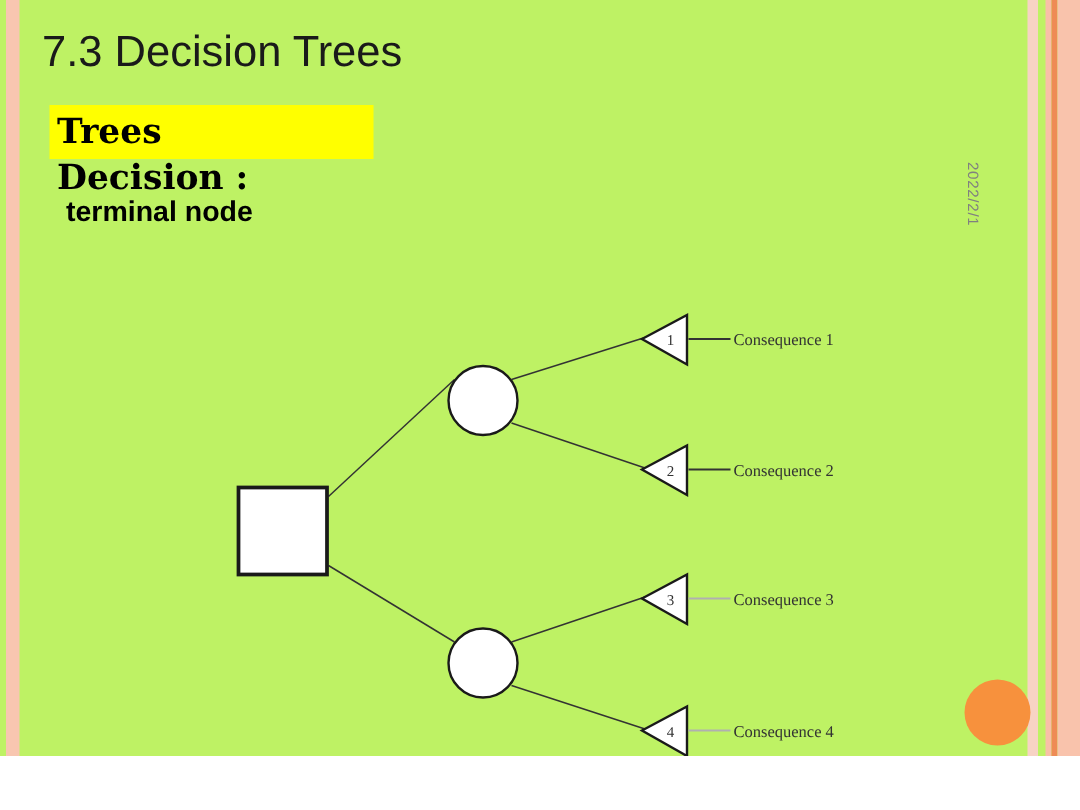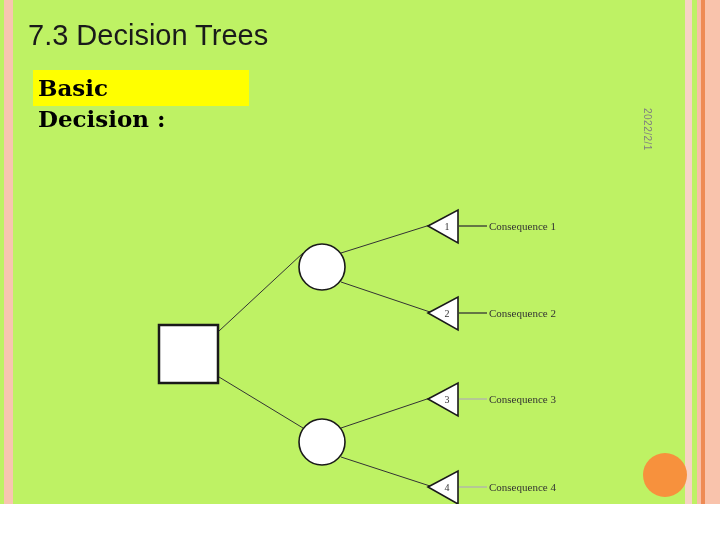--- a/index.html
+++ b/index.html
@@ -129,24 +129,25 @@
 
   <div class="stripe stripe-left"></div>
   <div class="stripe stripe-r1"></div>
   <div class="stripe stripe-r2"></div>
   <div class="stripe stripe-r3"></div>
   <div class="stripe stripe-r4"></div>
 
   <div id="title">7.3 Decision Trees</div>
 
   <div id="subtitle-wrap">
-    <div class="hl-line">Basic</div>
+    <div class="hl-line">Trees</div>
     <div class="plain-line">Decision :</div>
   </div>
 
+  <div id="terminal-node-label">terminal node</div>
 
   <div id="date-stamp">2022/2/1</div>
 
   <div id="orange-dot"></div>
 
   <svg id="tree-diagram" viewBox="0 0 720 540" xmlns="http://www.w3.org/2000/svg">
 
     <g stroke="#333333" fill="none">
       <line x1="219" y1="331" x2="303" y2="253" stroke-width="1"></line>
       <line x1="219" y1="377" x2="303" y2="428" stroke-width="1"></line>

